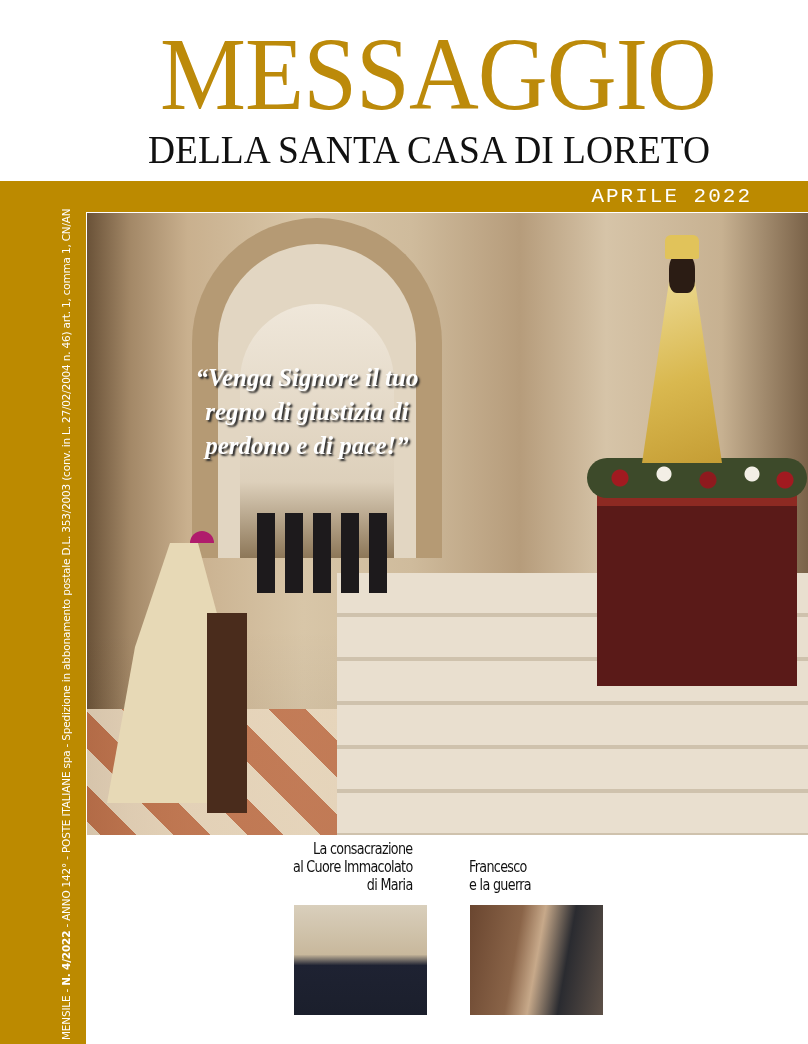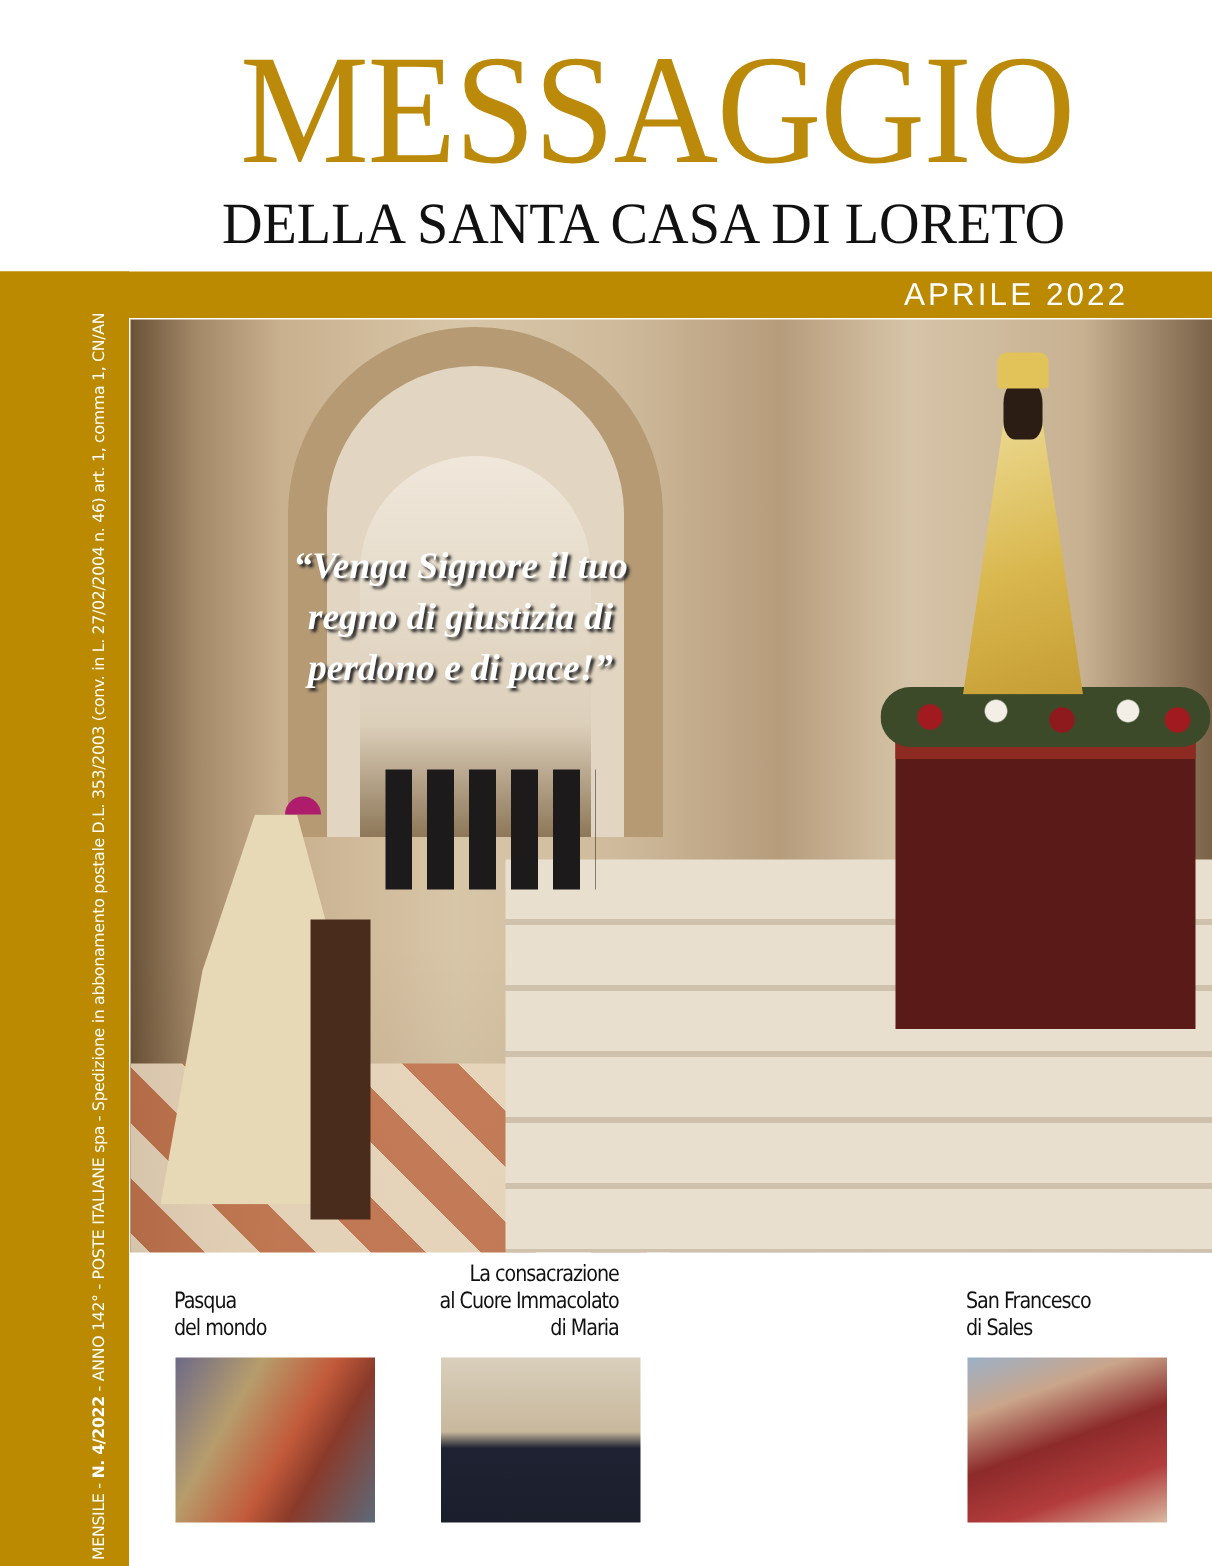--- a/index.html
+++ b/index.html
@@ -2,21 +2,21 @@
 <html><head>
 <meta charset="utf-8">
 <style>
   html, body { margin:0; padding:0; }
   body { width:808px; height:1044px; background:#ffffff; position:relative; overflow:hidden; font-family:"Liberation Sans", sans-serif; }
   .masthead { position:absolute; left:0; top:0; width:808px; height:180px; background:#fff; }
   .title-il { position:absolute; left:52px; top:22px; font-family:"Liberation Serif", serif; font-style:italic; font-size:104px; line-height:104px; color:#bc8a0a; letter-spacing:-2px; }
   .title-main { position:absolute; left:160px; top:22px; font-family:"Liberation Serif", serif; font-size:104px; line-height:104px; color:#bc8a0a; letter-spacing:-1px; transform:scaleX(0.93); transform-origin:left top; white-space:nowrap; }
   .subtitle { position:absolute; left:148px; top:128px; font-family:"Liberation Serif", serif; font-size:39px; line-height:44px; color:#111; white-space:nowrap; transform:scaleX(0.96); transform-origin:left top; }
   .gold-band { position:absolute; left:0; top:181px; width:808px; height:31px; background:#bc8a00; }
-  .issue-date { position:absolute; right:56px; top:183px; font-family:Liberation Sans, sans-serif; font-size:21px; line-height:28px; color:#fff; letter-spacing:2px; }
+  .issue-date { position:absolute; right:56px; top:183px; font-family:Liberation Mono, monospace; font-size:21px; line-height:28px; color:#fff; letter-spacing:2px; }
   .spine { position:absolute; left:0; top:181px; width:86px; height:863px; background:#bc8a00; }
   .spine-text { position:absolute; left:60px; top:1040px; transform-origin:left top; transform:rotate(-90deg); font-family:"DejaVu Sans", sans-serif; font-size:10.5px; color:#fff; white-space:nowrap; letter-spacing:-0.2px; }
   .spine-text b { font-weight:bold; }
   .photo { position:absolute; left:87px; top:213px; width:721px; height:756px; overflow:hidden;
     background:
       linear-gradient(180deg, rgba(0,0,0,0) 55%, rgba(40,25,10,0.15) 100%),
       linear-gradient(90deg, #6a5238 0%, #a38867 6%, #c9b08e 14%, #d8c6a8 30%, #cfbb9c 45%, #b69c7b 60%, #d6c4a8 72%, #c7b191 88%, #7a6248 100%);
   }
   .arch { position:absolute; left:105px; top:5px; width:250px; height:340px; border:26px solid #b59a74; border-bottom:none; border-radius:125px 125px 0 0; background:#e2d6c2; box-sizing:border-box; }
   .arch-inner { position:absolute; left:22px; top:60px; right:22px; bottom:0; background:linear-gradient(180deg,#efe7da 0%, #ddd0bb 70%, #8d7758 100%); border-radius:100px 100px 0 0; }
@@ -73,29 +73,24 @@
   <div class="bishop-cap"></div>
   <div class="lectern"></div>
   <div class="quote">“Venga Signore il tuo regno di giustizia di perdono e di pace!”</div>
 </div>
 
 <div class="divider" style="left:272px;"></div>
 <div class="divider" style="left:448px;"></div>
 <div class="divider" style="left:623px;"></div>
 
 <div class="teasers">
-  <div class="teaser" style="left:30px; width:170px;">
-    <div class="teaser-title" style="top:23px;">Pasqua
-del mondo</div>
-    <div class="thumb thumb1" style="left:1px;"></div>
-  </div>
   <div class="teaser" style="left:207px; width:170px;text-align:right;">
     <div class="teaser-title" style="top:5px;">La consacrazione
 al Cuore Immacolato
 di Maria</div>
     <div class="thumb thumb2" style="left:1px;"></div>
   </div>
-  <div class="teaser" style="left:558px; width:164px;">
-    <div class="teaser-title" style="top:23px;">San Francesco
-di Sales</div>
-    <div class="thumb thumb4" style="left:1px;"></div>
+  <div class="teaser" style="left:383px; width:170px;">
+    <div class="teaser-title" style="top:23px;">Francesco
+e la guerra</div>
+    <div class="thumb thumb3" style="left:1px;"></div>
   </div>
 </div>
 
 </body></html>

